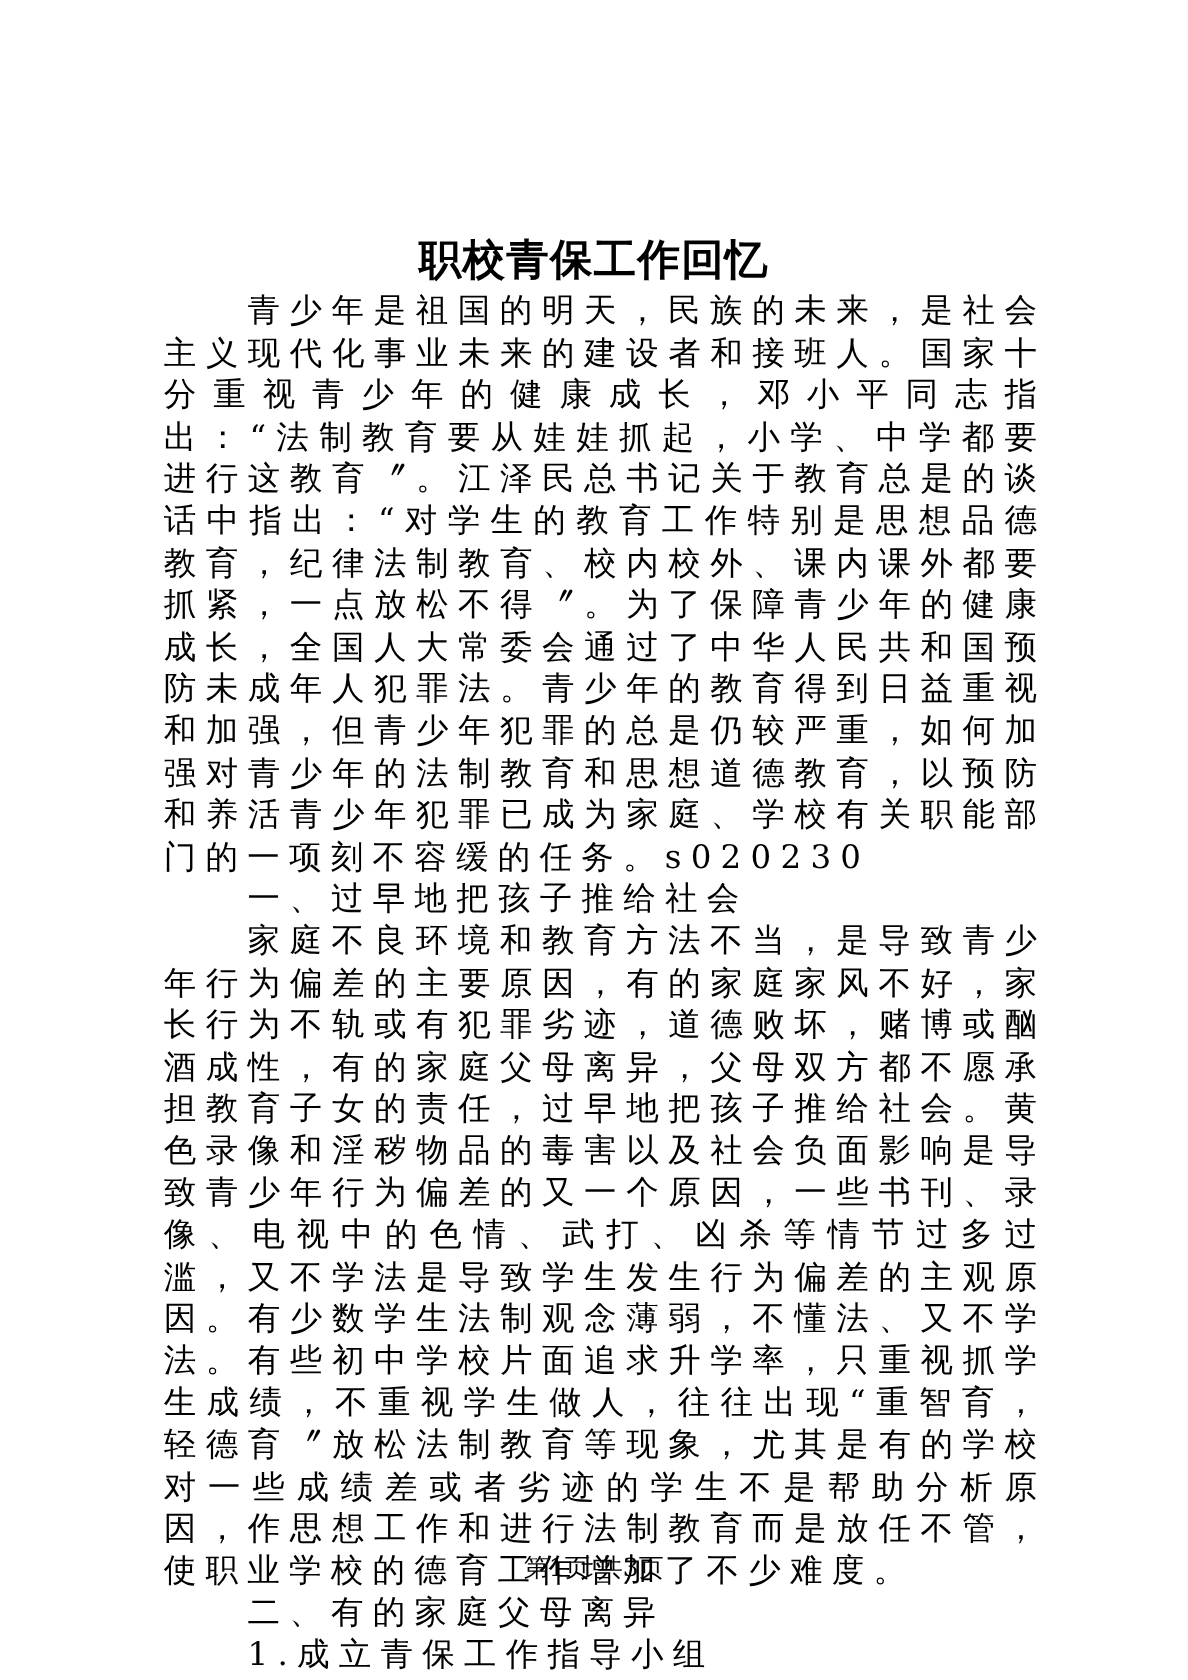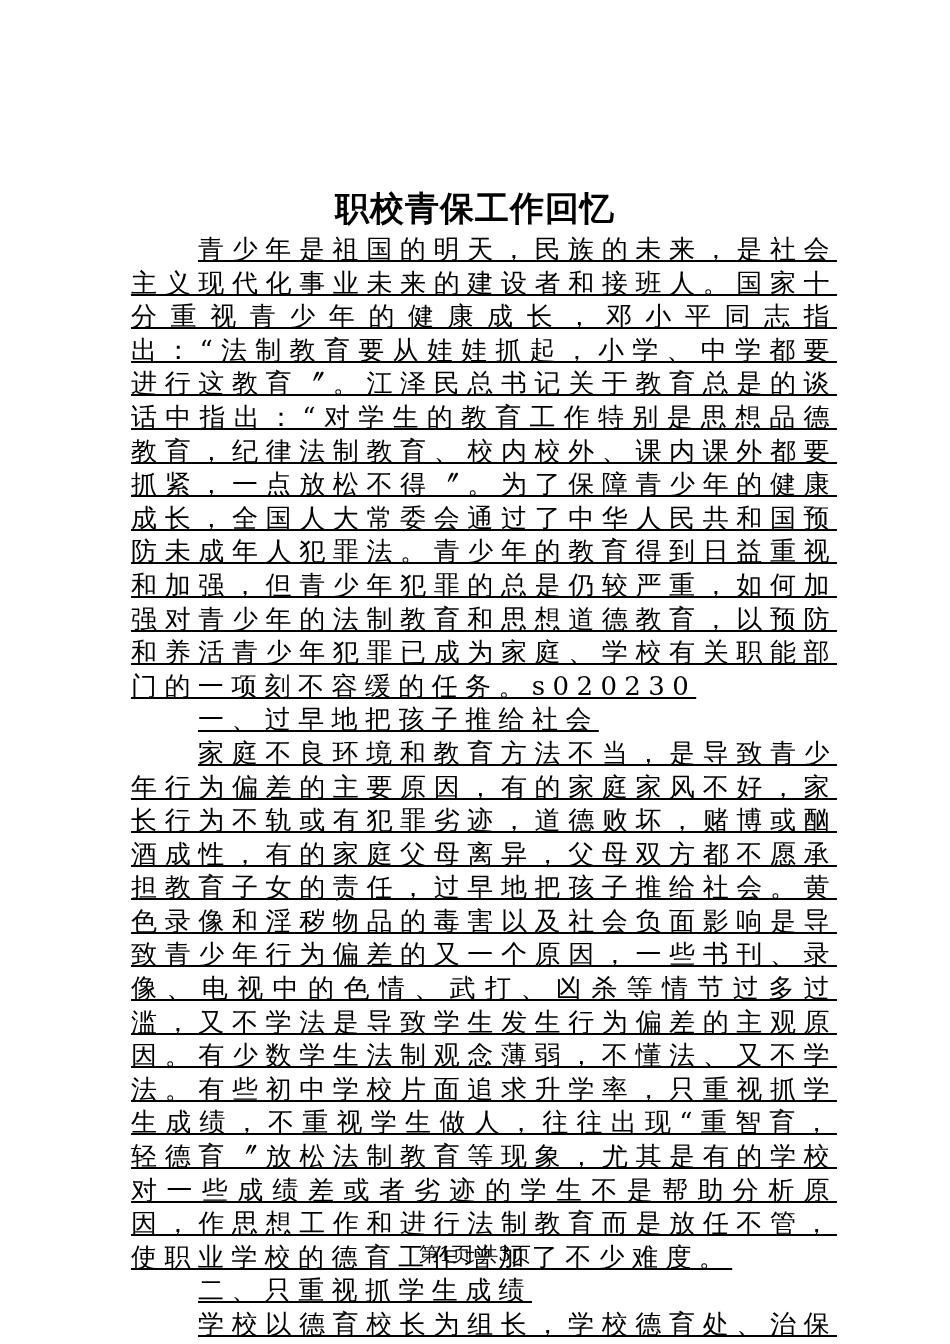--- a/index.html
+++ b/index.html
@@ -5,31 +5,32 @@
   html, body { margin: 0; padding: 0; background: #ffffff; }
   body { width: 950px; height: 1344px; position: relative; overflow: hidden;
          font-family: "DejaVu Serif", "Liberation Serif", serif; color: #000; }
   .page { position: absolute; left: 0; top: 0; width: 950px; height: 1157px; background: #fff; }
   .title { position: absolute; top: 182px; left: 0; width: 950px; text-align: center;
            font-family: "DejaVu Sans", "Liberation Sans", sans-serif; font-weight: bold;
            font-size: 34px; line-height: 52px; letter-spacing: 1px; }
   .body { position: absolute; left: 131px; top: 233px; width: 706px; }
   .p { font-size: 26px; line-height: 33.6px; margin: 0; text-align: justify;
        text-align-last: left; letter-spacing: 7.4px; word-break: break-all; }
-  .indent { text-indent: 67px; text-decoration: underline; }
+  .indent { text-indent: 67px; }
   .footer { position: absolute; top: 1243px; left: 0; width: 950px; text-align: center;
             font-size: 20px; line-height: 22px; }
 </style>
 </head>
 <body>
 
 <div class="page">
   <div class="title">职校青保工作回忆</div>
   <div class="body">
     <p class="p indent">青少年是祖国的明天，民族的未来，是社会主义现代化事业未来的建设者和接班人。国家十分重视青少年的健康成长，邓小平同志指出：“法制教育要从娃娃抓起，小学、中学都要进行这教育〞。江泽民总书记关于教育总是的谈话中指出：“对学生的教育工作特别是思想品德教育，纪律法制教育、校内校外、课内课外都要抓紧，一点放松不得〞。为了保障青少年的健康成长，全国人大常委会通过了中华人民共和国预防未成年人犯罪法。青少年的教育得到日益重视和加强，但青少年犯罪的总是仍较严重，如何加强对青少年的法制教育和思想道德教育，以预防和养活青少年犯罪已成为家庭、学校有关职能部门的一项刻不容缓的任务。s020230</p>
     <p class="p indent">一、过早地把孩子推给社会</p>
     <p class="p indent">家庭不良环境和教育方法不当，是导致青少年行为偏差的主要原因，有的家庭家风不好，家长行为不轨或有犯罪劣迹，道德败坏，赌博或酗酒成性，有的家庭父母离异，父母双方都不愿承担教育子女的责任，过早地把孩子推给社会。黄色录像和淫秽物品的毒害以及社会负面影响是导致青少年行为偏差的又一个原因，一些书刊、录像、电视中的色情、武打、凶杀等情节过多过滥，又不学法是导致学生发生行为偏差的主观原因。有少数学生法制观念薄弱，不懂法、又不学法。有些初中学校片面追求升学率，只重视抓学生成绩，不重视学生做人，往往出现“重智育，轻德育〞放松法制教育等现象，尤其是有的学校对一些成绩差或者劣迹的学生不是帮助分析原因，作思想工作和进行法制教育而是放任不管，使职业学校的德育工作增加了不少难度。</p>
-    <p class="p indent">二、只重视抓学生成绩</p>
+    <p class="p indent">二、有的家庭父母离异</p>
+    <p class="p indent">1.成立青保工作指导小组</p>
     <p class="p indent">学校以德育校长为组长，学校德育处、治保处主任和法制教育辅导员（聘请竖河派出所警官）为组员，强化对学校法制教育工作的领导。</p>
 
   </div>
   <div class="footer">第1页 共3页</div>
 </div>
 
 </body></html>

